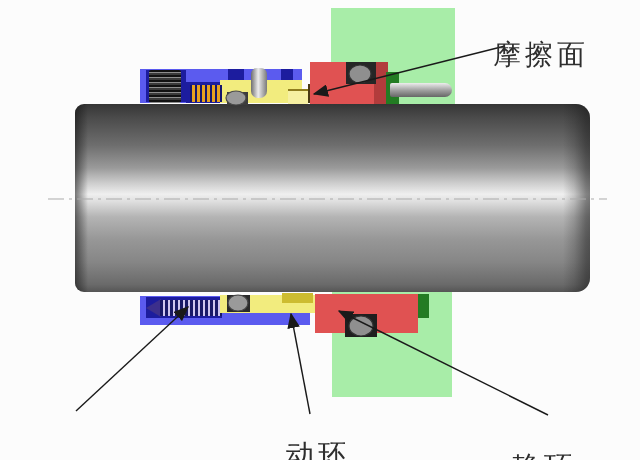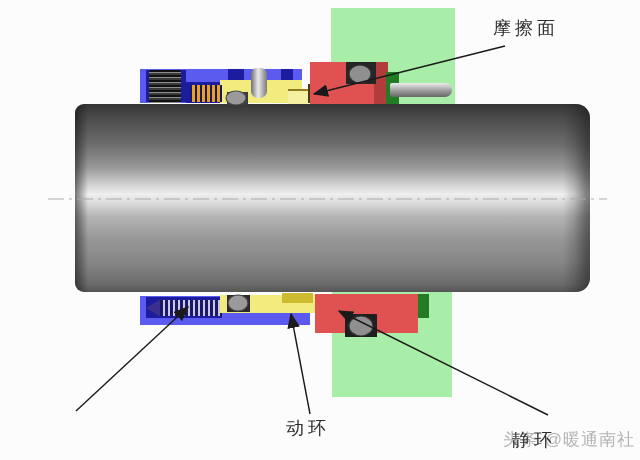--- a/index.html
+++ b/index.html
@@ -56,22 +56,22 @@
     left:390px;top:83px;width:62px;height:14px;
     border-radius:2px 7px 7px 2px;
     background:linear-gradient(180deg,#ededed,#9c9c9c 55%,#666);
   }
   
   #friction-line{left:308px;top:84px;width:2px;height:19px;background:#4a3a14;}
   #ledge{left:288px;top:89px;width:20px;height:14px;background:#f6f0a2;border-top:2px solid #8f7d1e;}
   #olive-band{left:282px;top:293px;width:31px;height:10px;background:#cdbc30;}
   
   .label{
-    position:absolute;color:#2e2e2e;font-size:18px;letter-spacing:4px;
-    white-space:nowrap;z-index:30;
+    position:absolute;color:#2e2e2e;font-size:28px;letter-spacing:4px;
+    white-space:nowrap;z-index:30;margin-top:20px;
   }
   #watermark{
     position:absolute;left:503px;top:428px;color:#b3b3b3;font-size:17px;
     letter-spacing:1px;white-space:nowrap;z-index:29;
     font-family:"Liberation Sans","DejaVu Sans",sans-serif;
   }
   #overlay{position:absolute;left:0;top:0;z-index:20;}
 </style>
 </head>
 <body>
@@ -142,14 +142,13 @@
     <line x1="505" y1="46" x2="314" y2="94" stroke="#1a1a1a" stroke-width="1.4" marker-end="url(#arrow)"></line>
     <line x1="76" y1="411" x2="188" y2="307" stroke="#1a1a1a" stroke-width="1.4" marker-end="url(#arrow)"></line>
     <line x1="310" y1="414" x2="291" y2="314" stroke="#1a1a1a" stroke-width="1.4" marker-end="url(#arrow)"></line>
     <line x1="548" y1="415" x2="339" y2="311" stroke="#1a1a1a" stroke-width="1.4" marker-end="url(#arrow)"></line>
   </svg>
 
   <div class="label" style="left:493px;top:16px;">摩擦面</div>
   <div class="label" style="left:286px;top:416px;">动环</div>
   <div class="label" style="left:512px;top:428px;">静环</div>
 
-  <div id="watermark">头条 @暖通南社</div>
 </div>
 
 </body></html>

